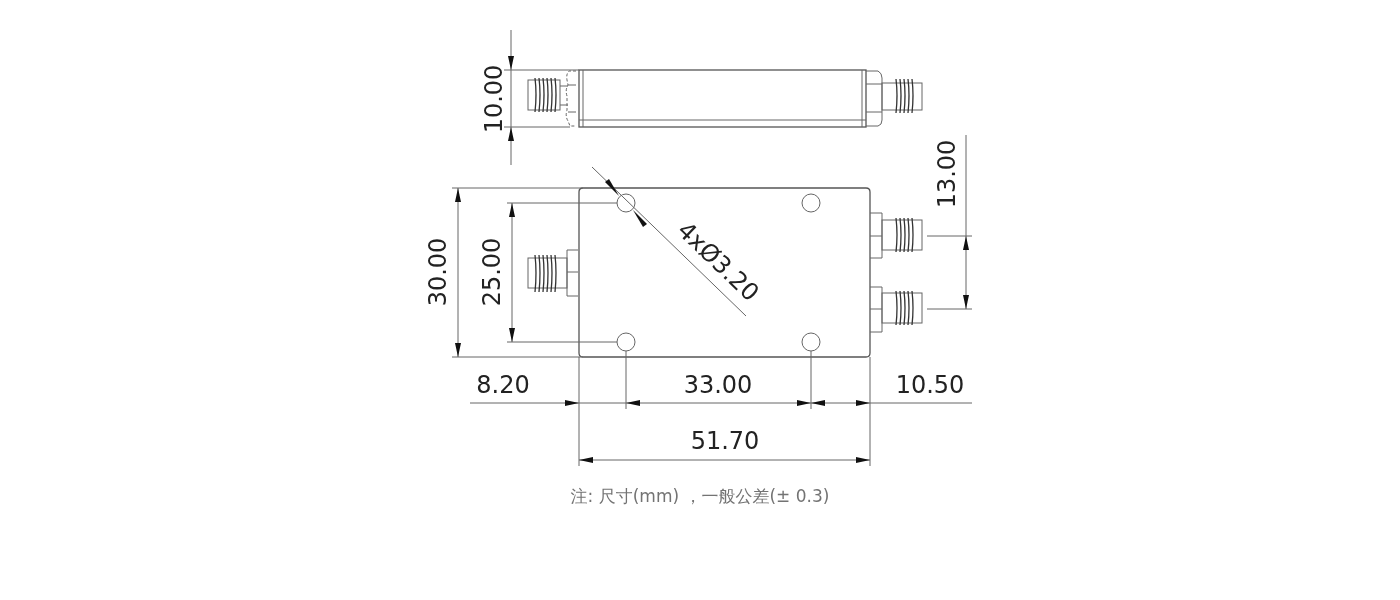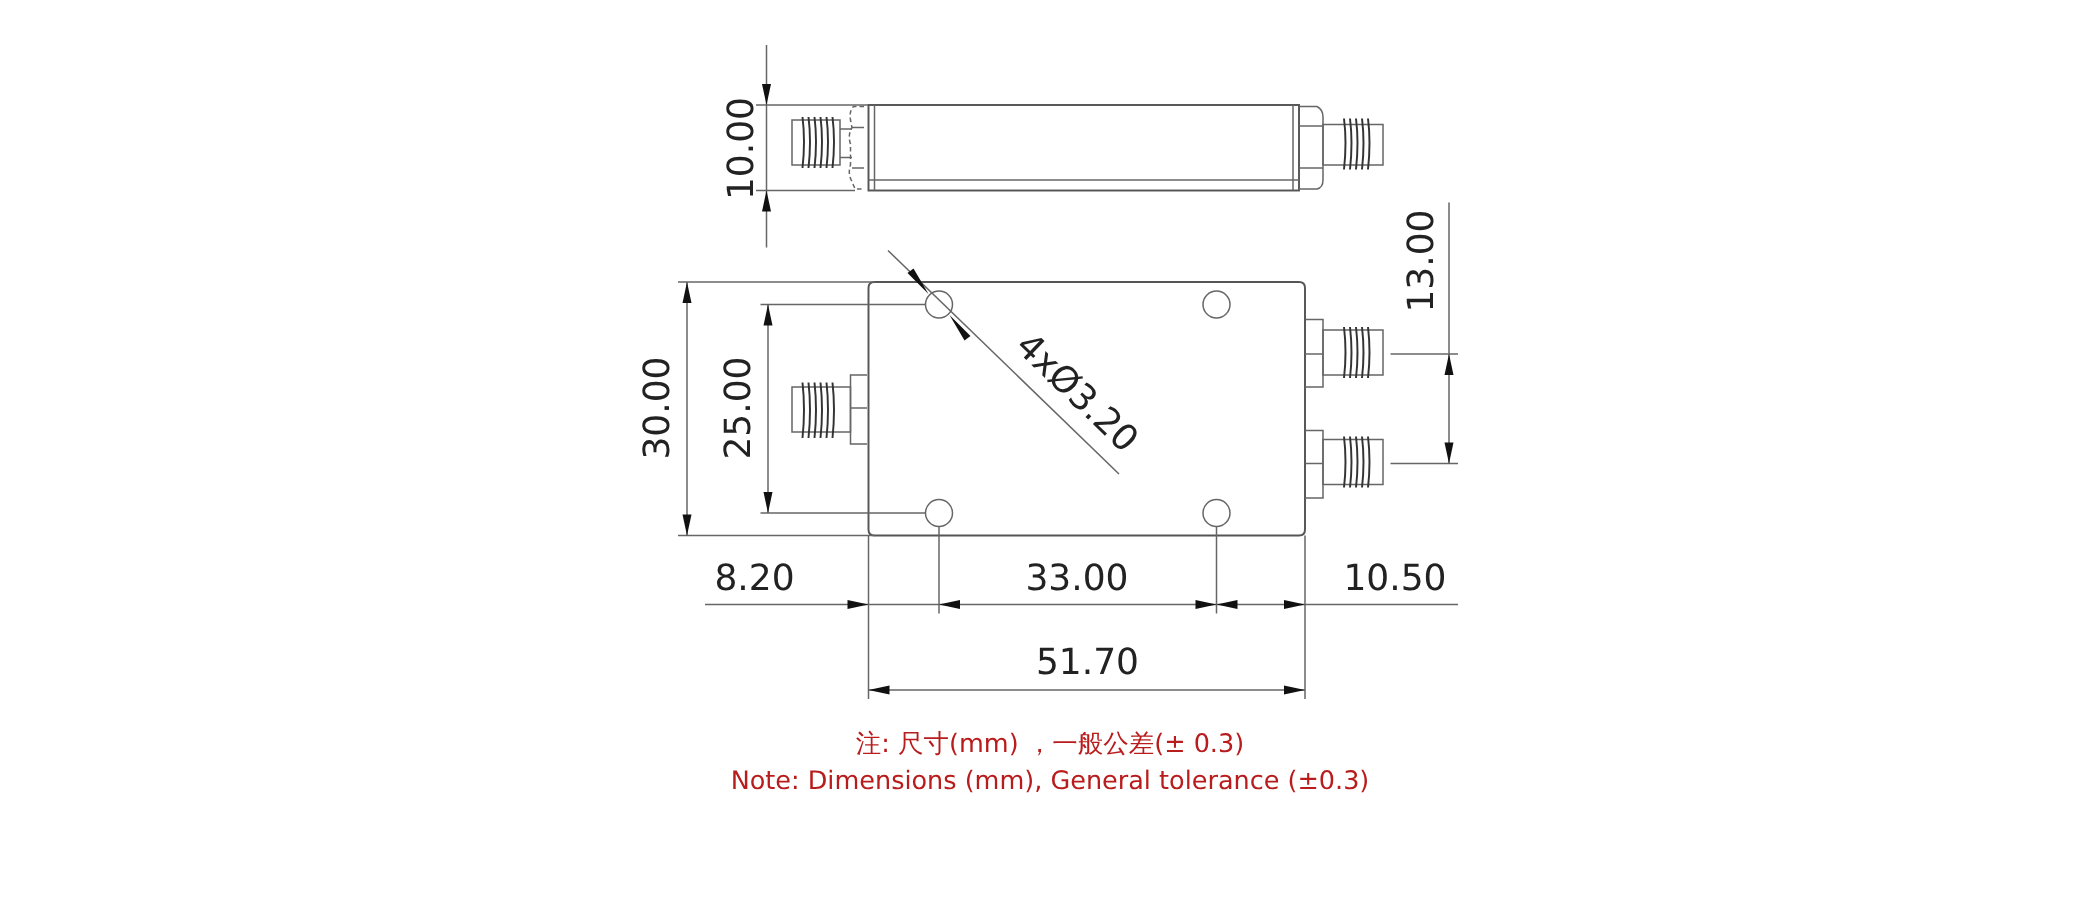--- a/index.html
+++ b/index.html
@@ -3,21 +3,21 @@
   <meta charset="utf-8">
   <style>
     html, body { margin: 0; padding: 0; background: #ffffff; }
     body { width: 1400px; height: 600px; position: relative; overflow: hidden; font-family: "DejaVu Sans", sans-serif; }
     #drawing { position: absolute; left: 0; top: 0; width: 1400px; height: 600px; }
     .thin { stroke: #666; stroke-width: 1; fill: none; }
     .body { stroke: #555; stroke-width: 1.3; fill: #fff; }
     .thread { stroke: #333; stroke-width: 1.3; fill: none; }
     .arrow { fill: #111; }
     .dimtxt { font-family: "DejaVu Sans", sans-serif; font-size: 24px; fill: #222; }
-    .notes { position: absolute; left: 0; width: 1400px; top: 484px; text-align: center; color: #b91c1c; font-family: "DejaVu Sans", sans-serif; font-size: 17px; line-height: 25px; }
+    .notes { position: absolute; left: 0; width: 1400px; top: 484px; text-align: center; color: #737373; font-family: "DejaVu Sans", sans-serif; font-size: 17px; line-height: 25px; }
   </style>
 </head>
 <body>
 
 <svg id="drawing" viewBox="0 0 1400 600" xmlns="http://www.w3.org/2000/svg">
 
   <g>
 
     <rect class="body" x="579" y="70" width="287" height="57"></rect>
     <line class="thin" x1="579" y1="120" x2="866" y2="120"></line>
@@ -137,14 +137,13 @@
 
     <line class="thin" x1="579" y1="460" x2="870" y2="460"></line>
     <polygon class="arrow" points="579,460 593,457 593,463"></polygon>
     <polygon class="arrow" points="870,460 856,457 856,463"></polygon>
     <text class="dimtxt" x="725" y="449" text-anchor="middle">51.70</text>
   </g>
 </svg>
 
 <div class="notes">
   <div>注: 尺寸(mm) ，一般公差(± 0.3)</div>
-  <div>Note: Dimensions (mm), General tolerance (±0.3)</div>
 </div>
 
 </body></html>

